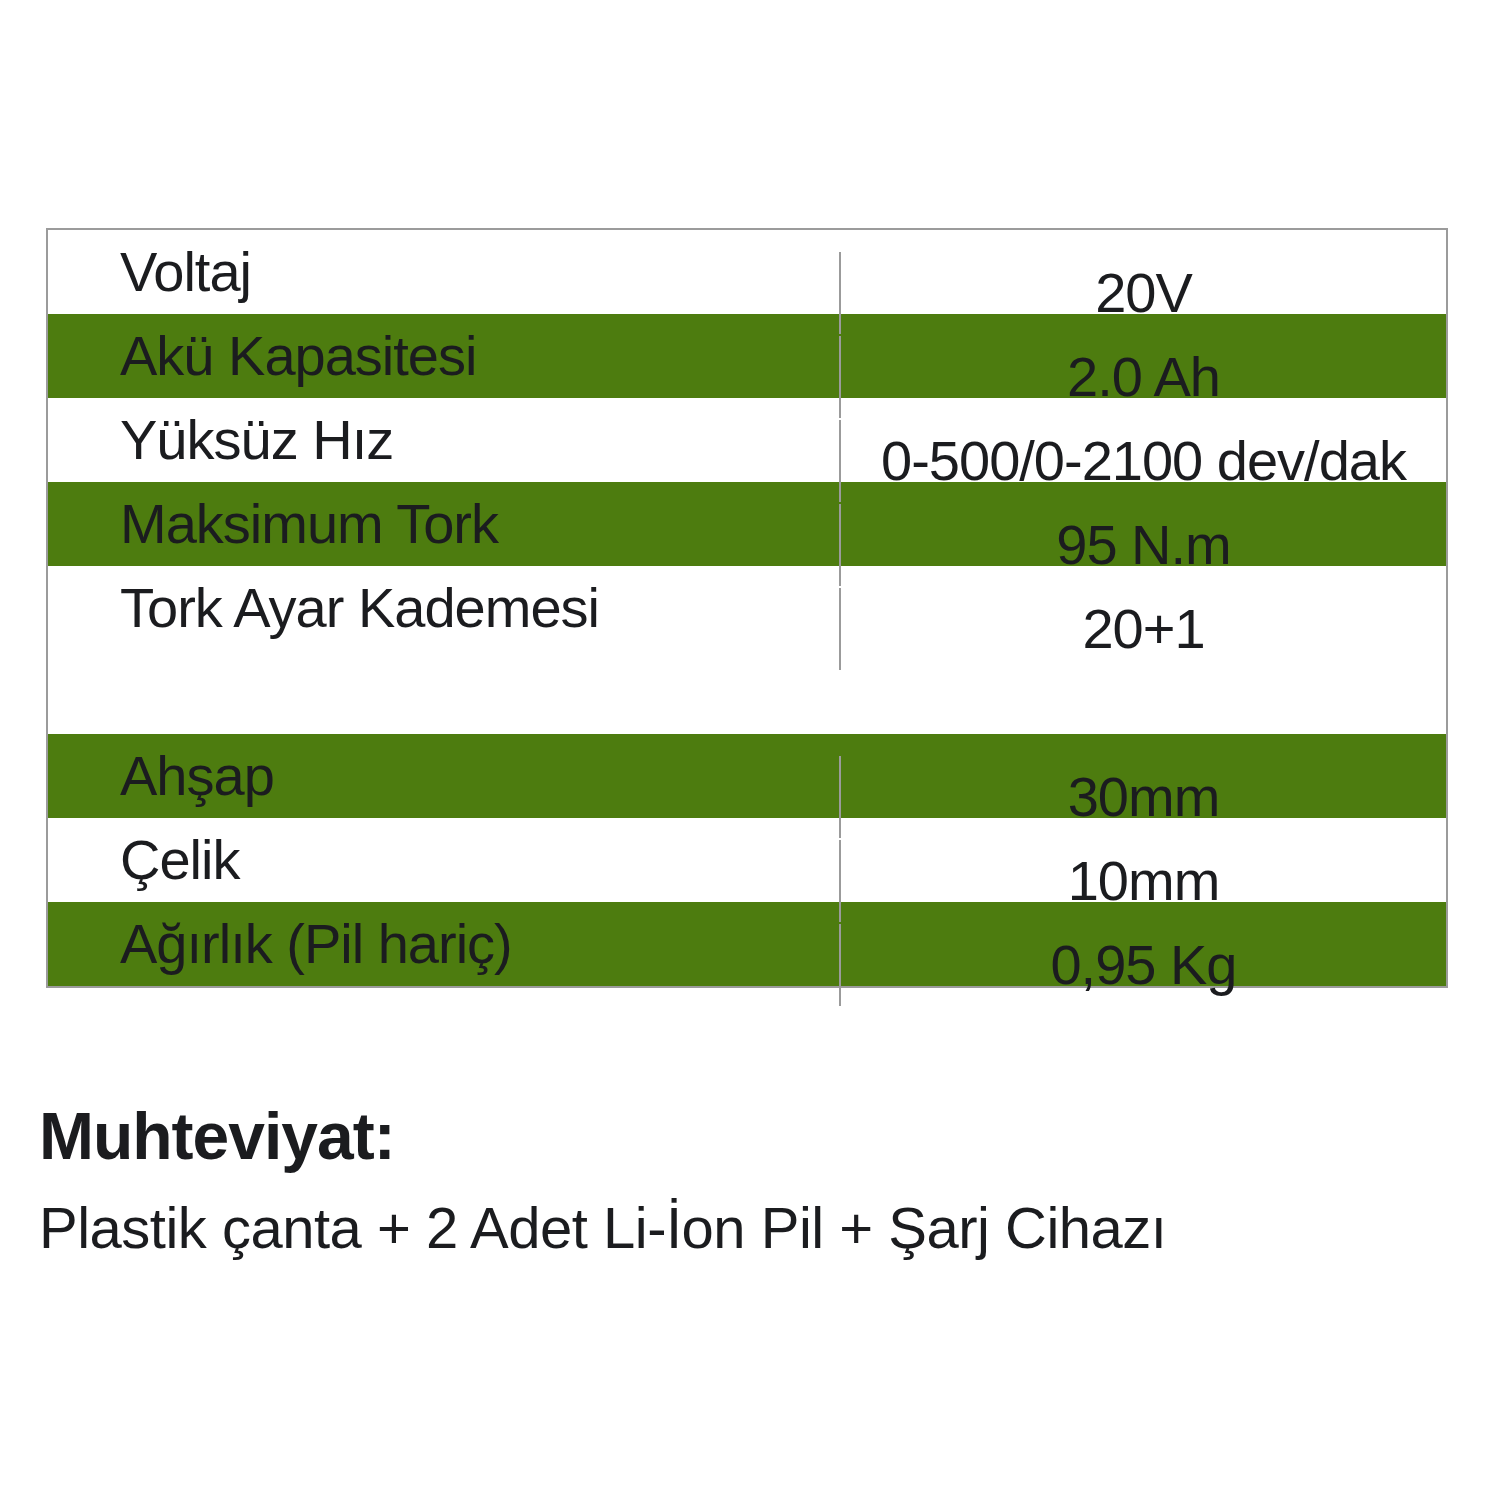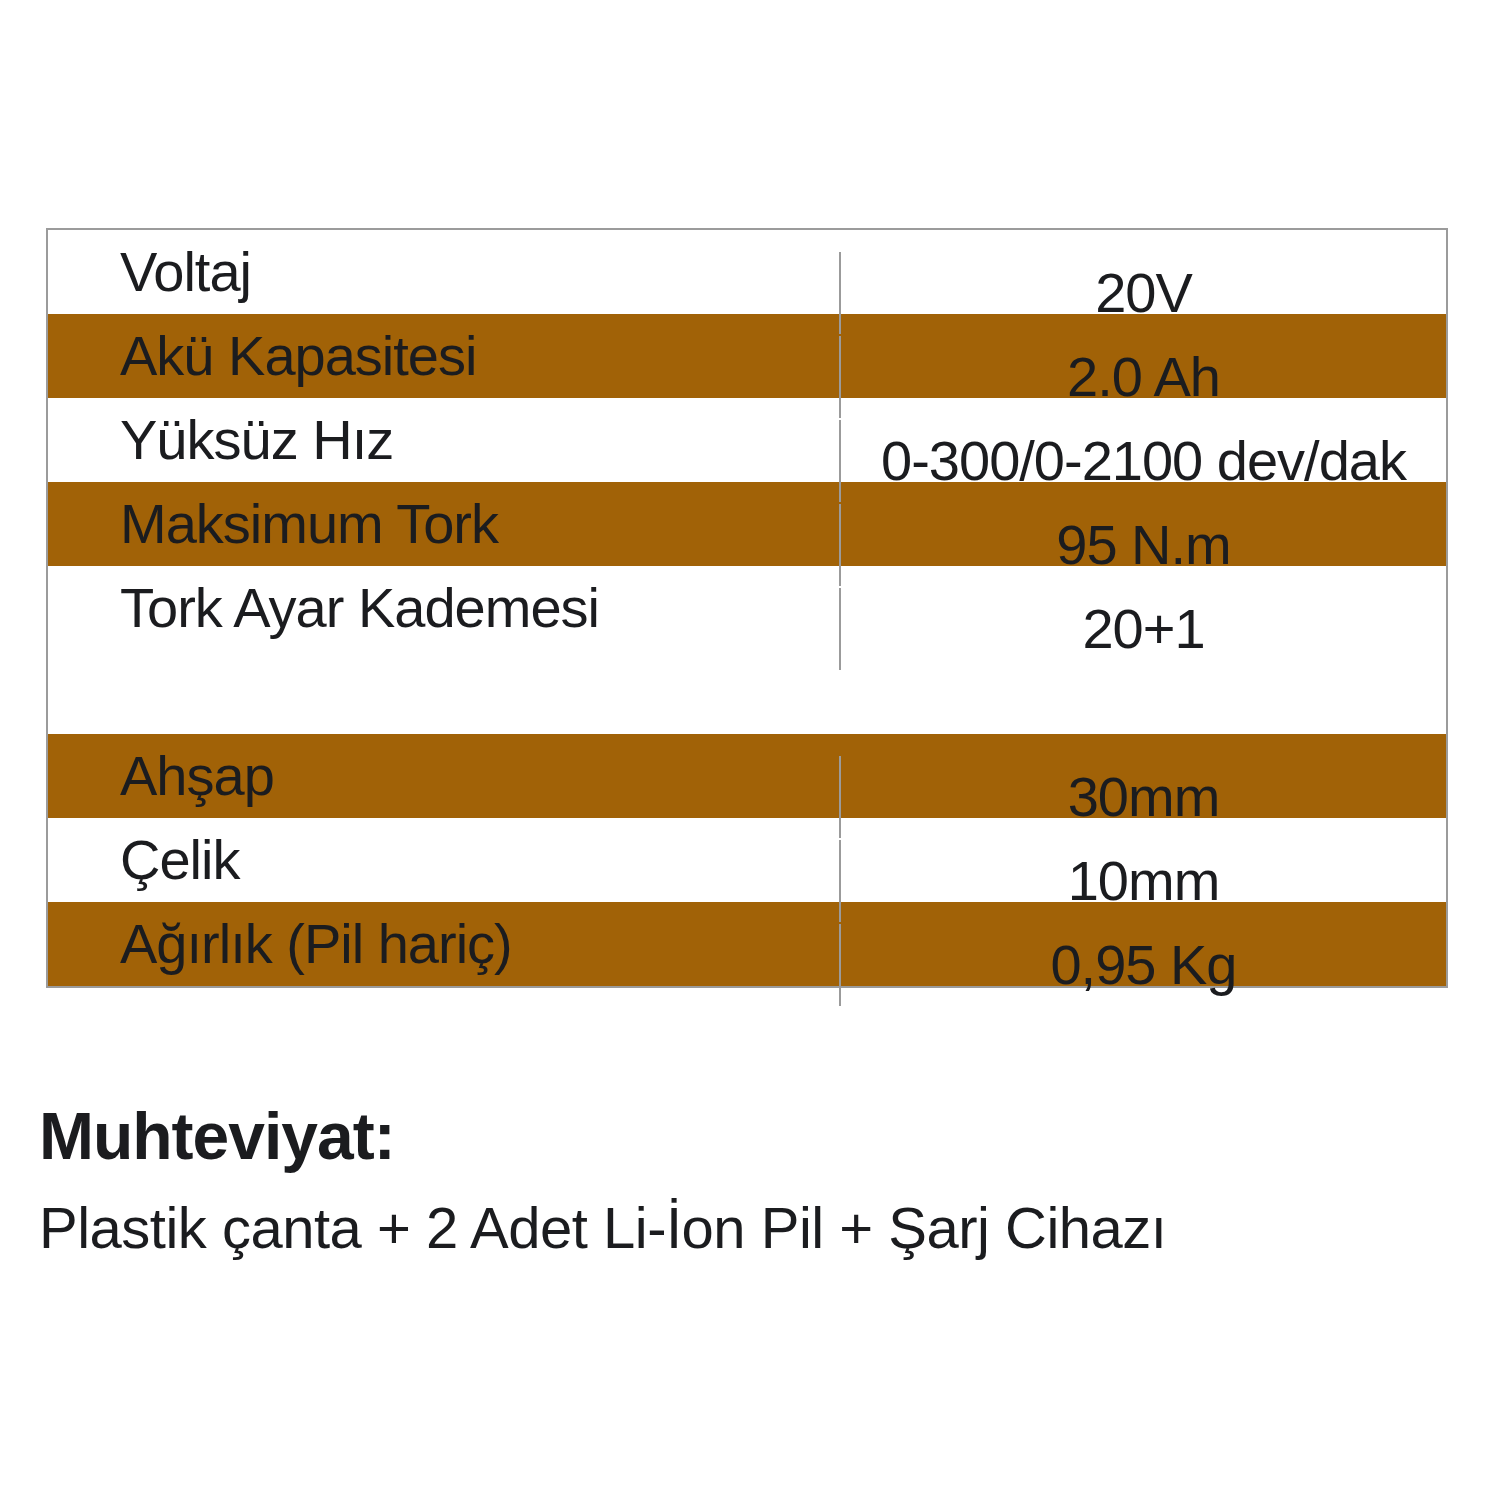--- a/index.html
+++ b/index.html
@@ -24,21 +24,21 @@
     box-sizing: border-box;
     background: #ffffff;
   }
   .spec-row {
     display: flex;
     height: 84px;
     align-items: center;
     padding-left: 42px;
   }
   .spec-row.alt {
-    background: #a16207;
+    background: #4d7c0f;
   }
   .cell {
     font-size: 56px;
     letter-spacing: -1px;
     line-height: 82px;
     white-space: nowrap;
     overflow: hidden;
     box-sizing: border-box;
   }
   .cell.label {
@@ -83,21 +83,21 @@
     <div class="cell value">20V</div>
   </div>
 
   <div class="spec-row alt">
     <div class="cell label">Akü Kapasitesi</div>
     <div class="cell value">2.0 Ah</div>
   </div>
 
   <div class="spec-row">
     <div class="cell label">Yüksüz Hız</div>
-    <div class="cell value">0-300/0-2100 dev/dak</div>
+    <div class="cell value">0-500/0-2100 dev/dak</div>
   </div>
 
   <div class="spec-row alt">
     <div class="cell label">Maksimum Tork</div>
     <div class="cell value">95 N.m</div>
   </div>
 
   <div class="spec-row">
     <div class="cell label">Tork Ayar Kademesi</div>
     <div class="cell value">20+1</div>

